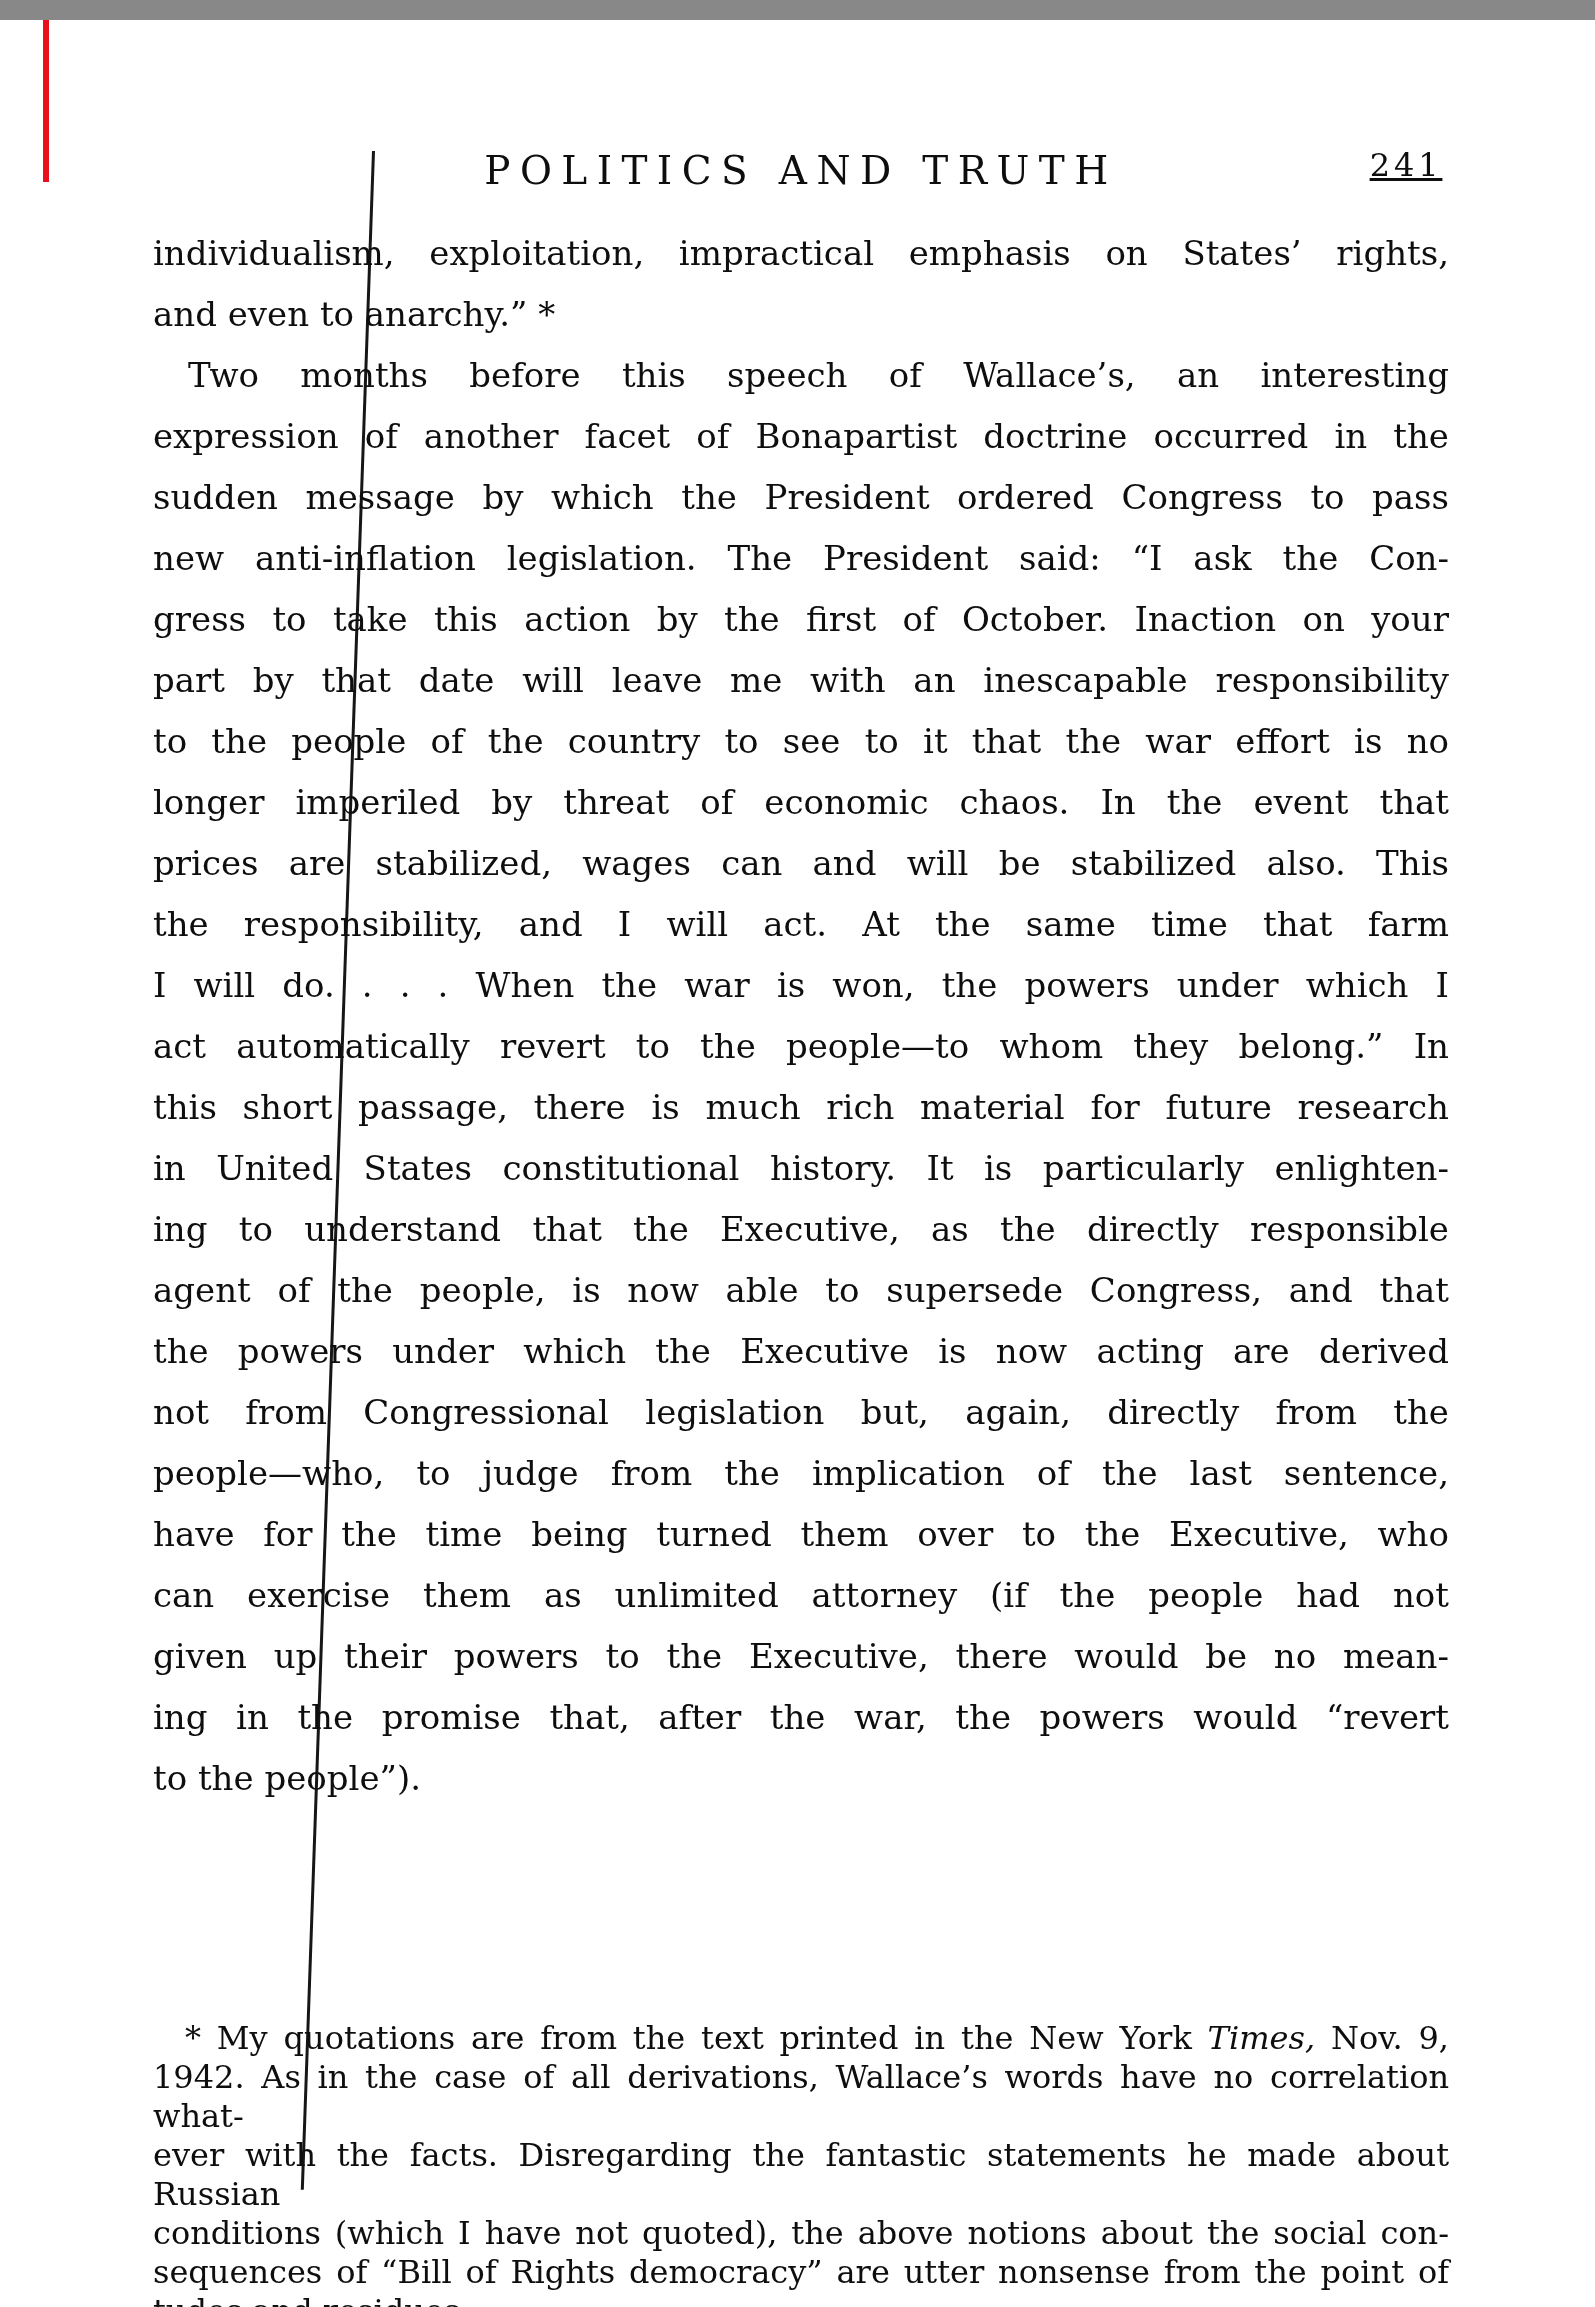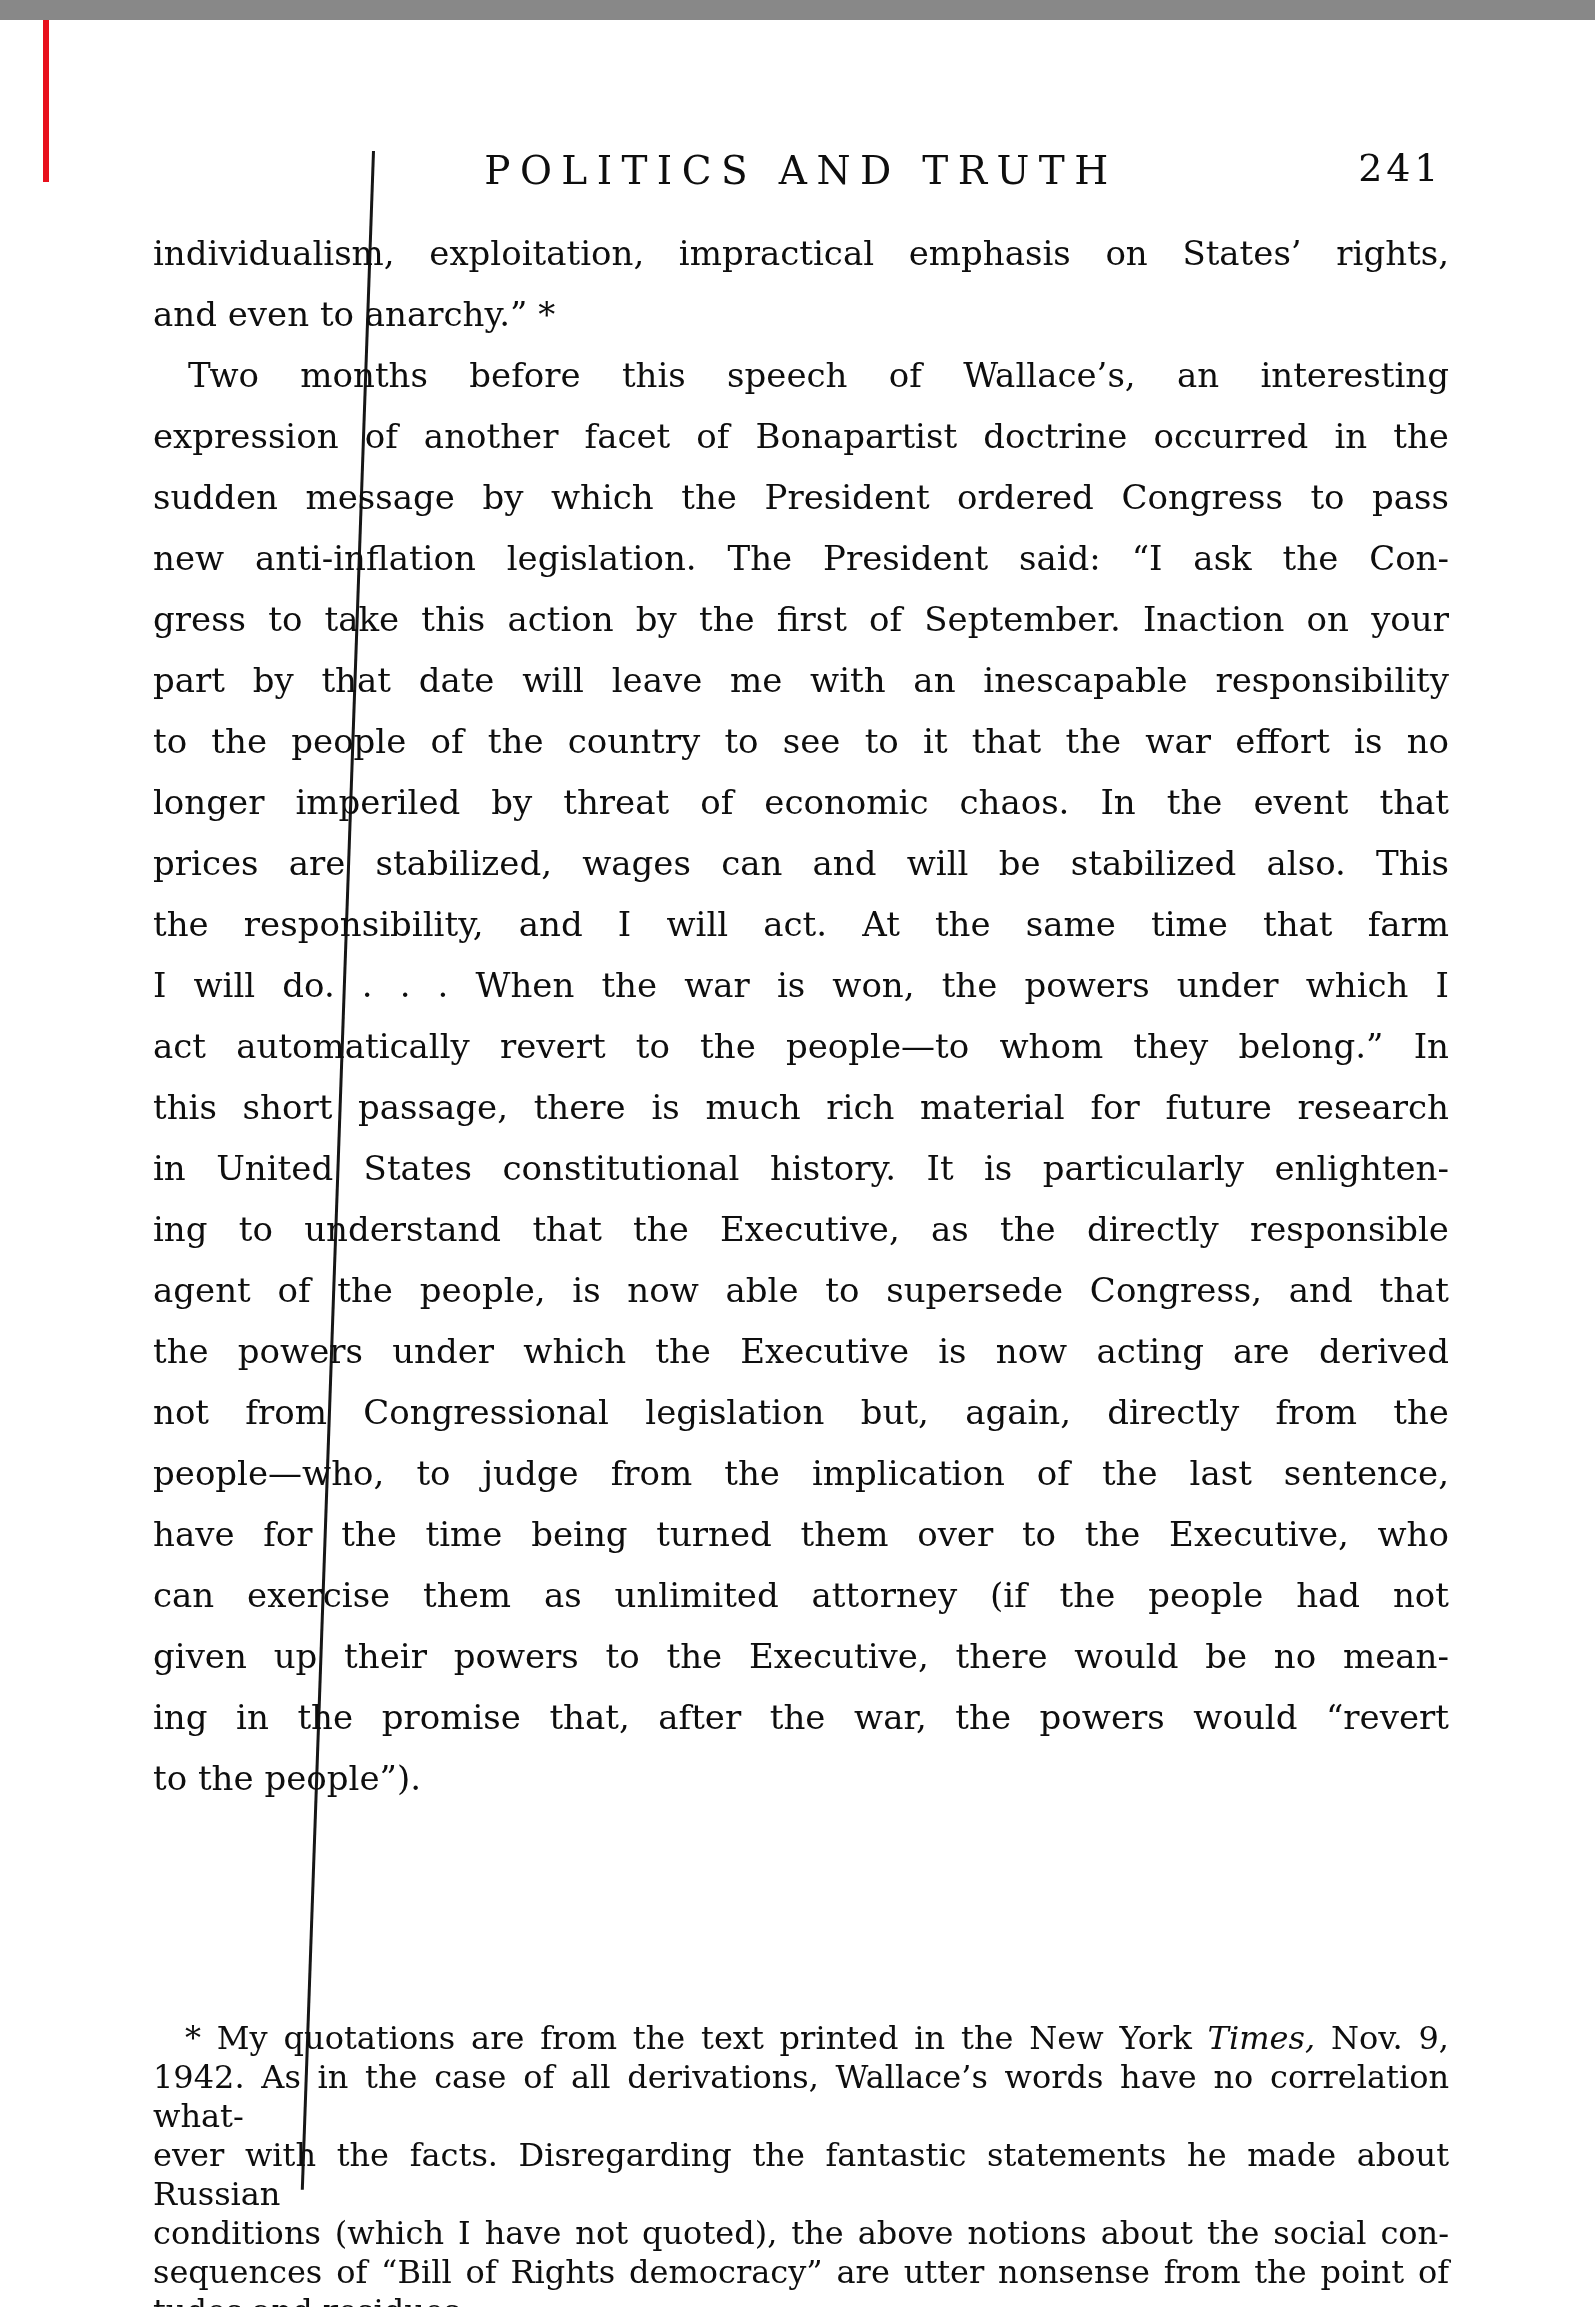--- a/index.html
+++ b/index.html
@@ -23,22 +23,23 @@
   .header .title {
     display: block;
     text-align: center;
     font-size: 39px;
     letter-spacing: 9.4px;
     white-space: nowrap;
   }
   .header .pagenum {
     position: absolute;
     right: 6.6px; top: -2.2px;
-    font-size: 38px;
+    font-size: 32px;
     letter-spacing: 3.9px;
+    text-decoration: underline;
   }
   
   .body-text {
     position: absolute;
     left: 153px; top: 203px;
     width: 1296px;
     font-size: 34px;
     line-height: 61px;
   }
   .bline {
@@ -92,21 +93,21 @@
     <span class="pagenum">241</span>
   </div>
 
   <div class="body-text" id="body-lines">
       <div class="bline">individualism, exploitation, impractical emphasis on States’ rights,</div>
       <div class="bline last">and even to anarchy.” *</div>
       <div class="bline indent">Two months before this speech of Wallace’s, an interesting</div>
       <div class="bline">expression of another facet of Bonapartist doctrine occurred in the</div>
       <div class="bline">sudden message by which the President ordered Congress to pass</div>
       <div class="bline">new anti-inflation legislation. The President said: “I ask the Con-</div>
-      <div class="bline">gress to take this action by the first of September. Inaction on your</div>
+      <div class="bline">gress to take this action by the first of October. Inaction on your</div>
       <div class="bline">part by that date will leave me with an inescapable responsibility</div>
       <div class="bline">to the people of the country to see to it that the war effort is no</div>
       <div class="bline">longer imperiled by threat of economic chaos. In the event that</div>
       <div class="bline">prices are stabilized, wages can and will be stabilized also. This</div>
       <div class="bline">the responsibility, and I will act. At the same time that farm</div>
       <div class="bline">I will do. . . . When the war is won, the powers under which I</div>
       <div class="bline">act automatically revert to the people—to whom they belong.” In</div>
       <div class="bline">this short passage, there is much rich material for future research</div>
       <div class="bline">in United States constitutional history. It is particularly enlighten-</div>
       <div class="bline">ing to understand that the Executive, as the directly responsible</div>

